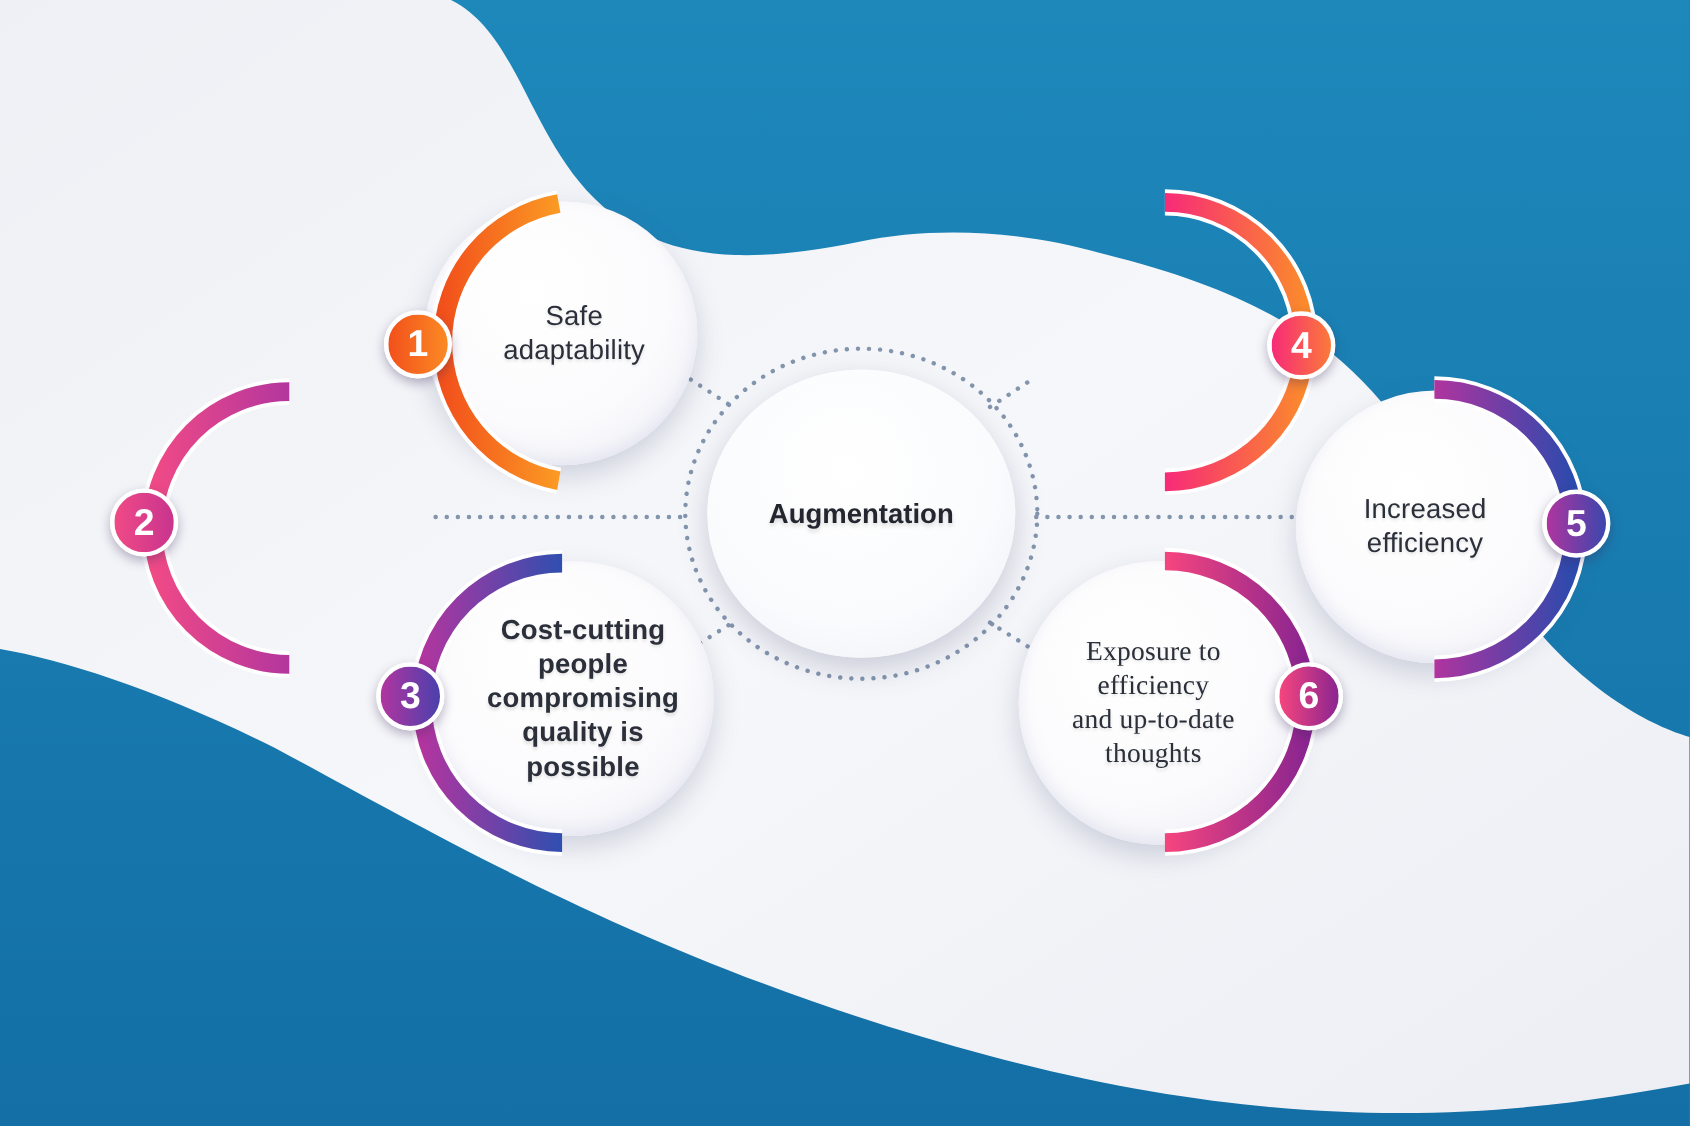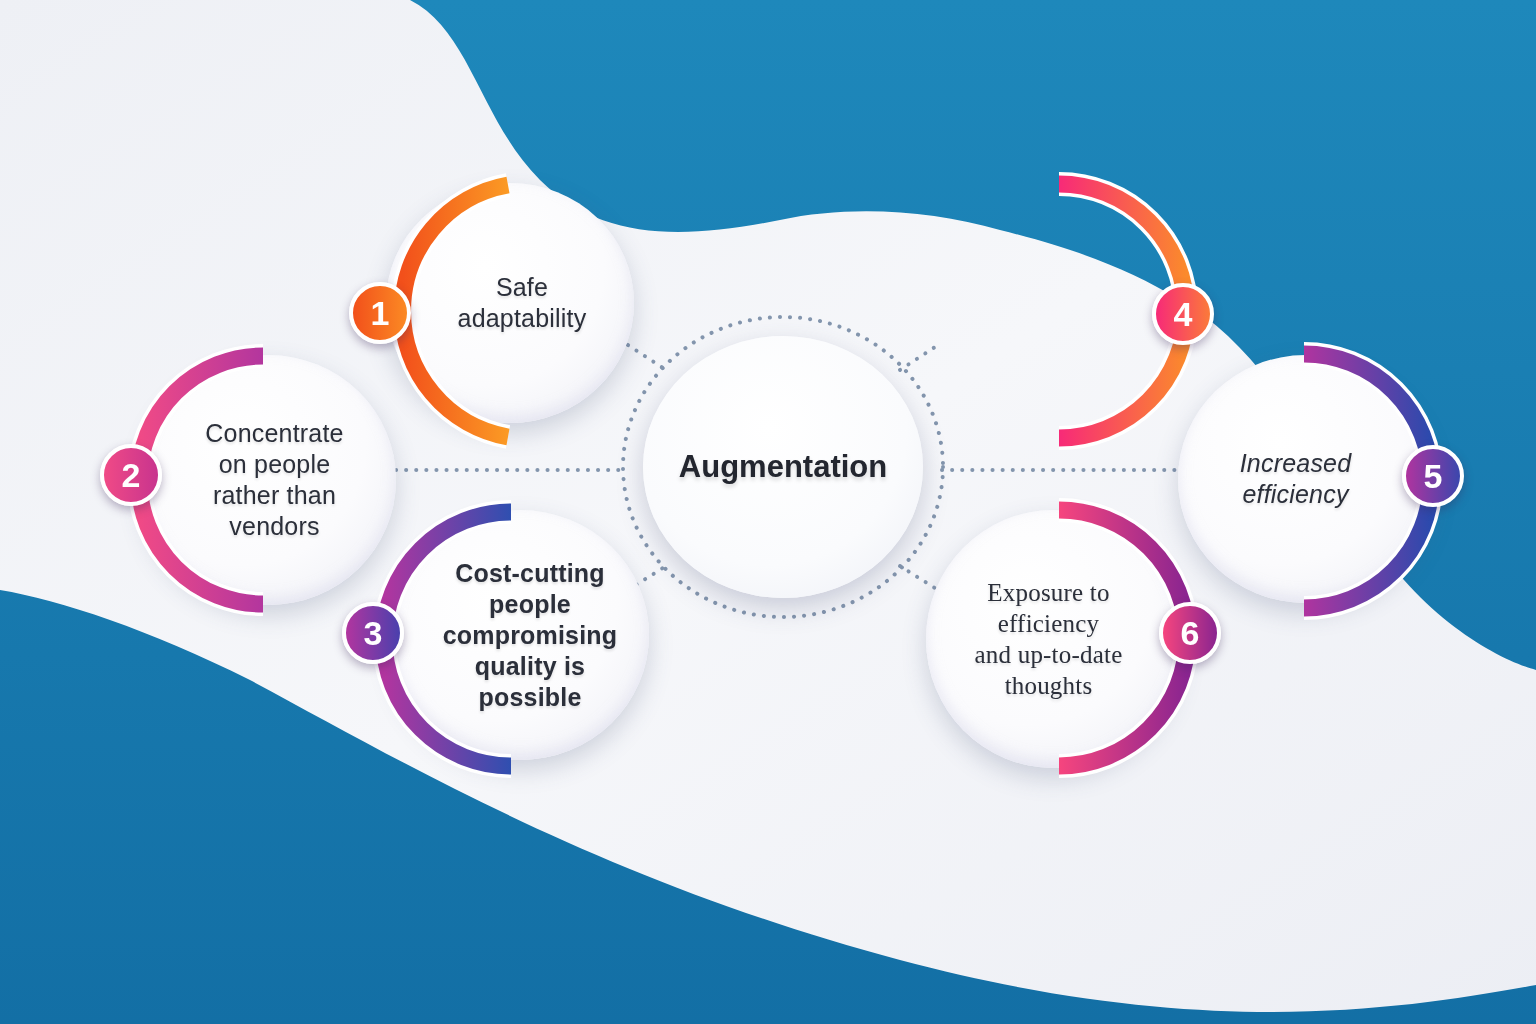--- a/index.html
+++ b/index.html
@@ -16,21 +16,21 @@
   .node-text {
     color: #2b2f3a; font-size: 25px; line-height: 31px; letter-spacing: 0.2px;
     text-shadow: 0 2px 3px rgba(0,0,0,0.12);
   }
   .center-circle {
     position: absolute; left: 627px; top: 336px; width: 280px; height: 262px; border-radius: 50%;
     background: radial-gradient(circle at 45% 35%, #ffffff 0%, #fafbfd 60%, #eceef5 100%);
     box-shadow: 0 10px 26px rgba(70, 80, 120, 0.25);
     display: flex; align-items: center; justify-content: center;
   }
-  .center-title { font-size: 31px; font-weight: bold; color: #23262f; text-shadow: 0 3px 4px rgba(0,0,0,0.15); }
+  .center-title { font-size: 25px; font-weight: bold; color: #23262f; text-shadow: 0 3px 4px rgba(0,0,0,0.15); }
   .badge {
     position: absolute; width: 62px; height: 62px; border-radius: 50%;
     border: 4px solid #ffffff; box-sizing: border-box;
     box-shadow: 0 4px 10px rgba(60, 40, 90, 0.35);
     display: flex; align-items: center; justify-content: center;
     color: #ffffff; font-weight: bold; font-size: 34px;
   }
   .arcs { position: absolute; left: 0; top: 0; width: 1536px; height: 1024px; }
 </style>
 </head>
@@ -66,42 +66,34 @@
     </g>
   </svg>
 
   <div class="node-circle" style="left:370px;top:183px;width:248px;height:240px;">
     <div class="node-text" style="padding-left:24px;">
       <div>Safe</div>
       <div>adaptability</div>
     </div>
   </div>
 
-  <div class="node-circle" style="left:125px;top:355px;width:255px;height:250px;">
-    <div class="node-text" style="padding-left:12px;">
-      <div>Concentrate</div>
-      <div>on people</div>
-      <div>rather than</div>
-      <div>vendors</div>
-    </div>
-  </div>
 
   <div class="node-circle" style="left:375px;top:510px;width:258px;height:250px;font-weight:bold;">
     <div class="node-text" style="padding-left:20px;">
       <div>Cost-cutting</div>
       <div>people</div>
       <div>compromising</div>
       <div>quality is</div>
       <div>possible</div>
     </div>
   </div>
 
 
   <div class="node-circle" style="left:1162px;top:355px;width:255px;height:248px;">
-    <div class="node-text" style="padding-right:20px;font-style:italic;">
+    <div class="node-text" style="padding-right:20px;">
       <div>Increased</div>
       <div>efficiency</div>
     </div>
   </div>
 
   <div class="node-circle" style="left:910px;top:510px;width:255px;height:258px;">
     <div class="node-text" style="padding-right:10px;font-family:Liberation Serif, serif;">
       <div>Exposure to</div>
       <div>efficiency</div>
       <div>and up-to-date</div>

